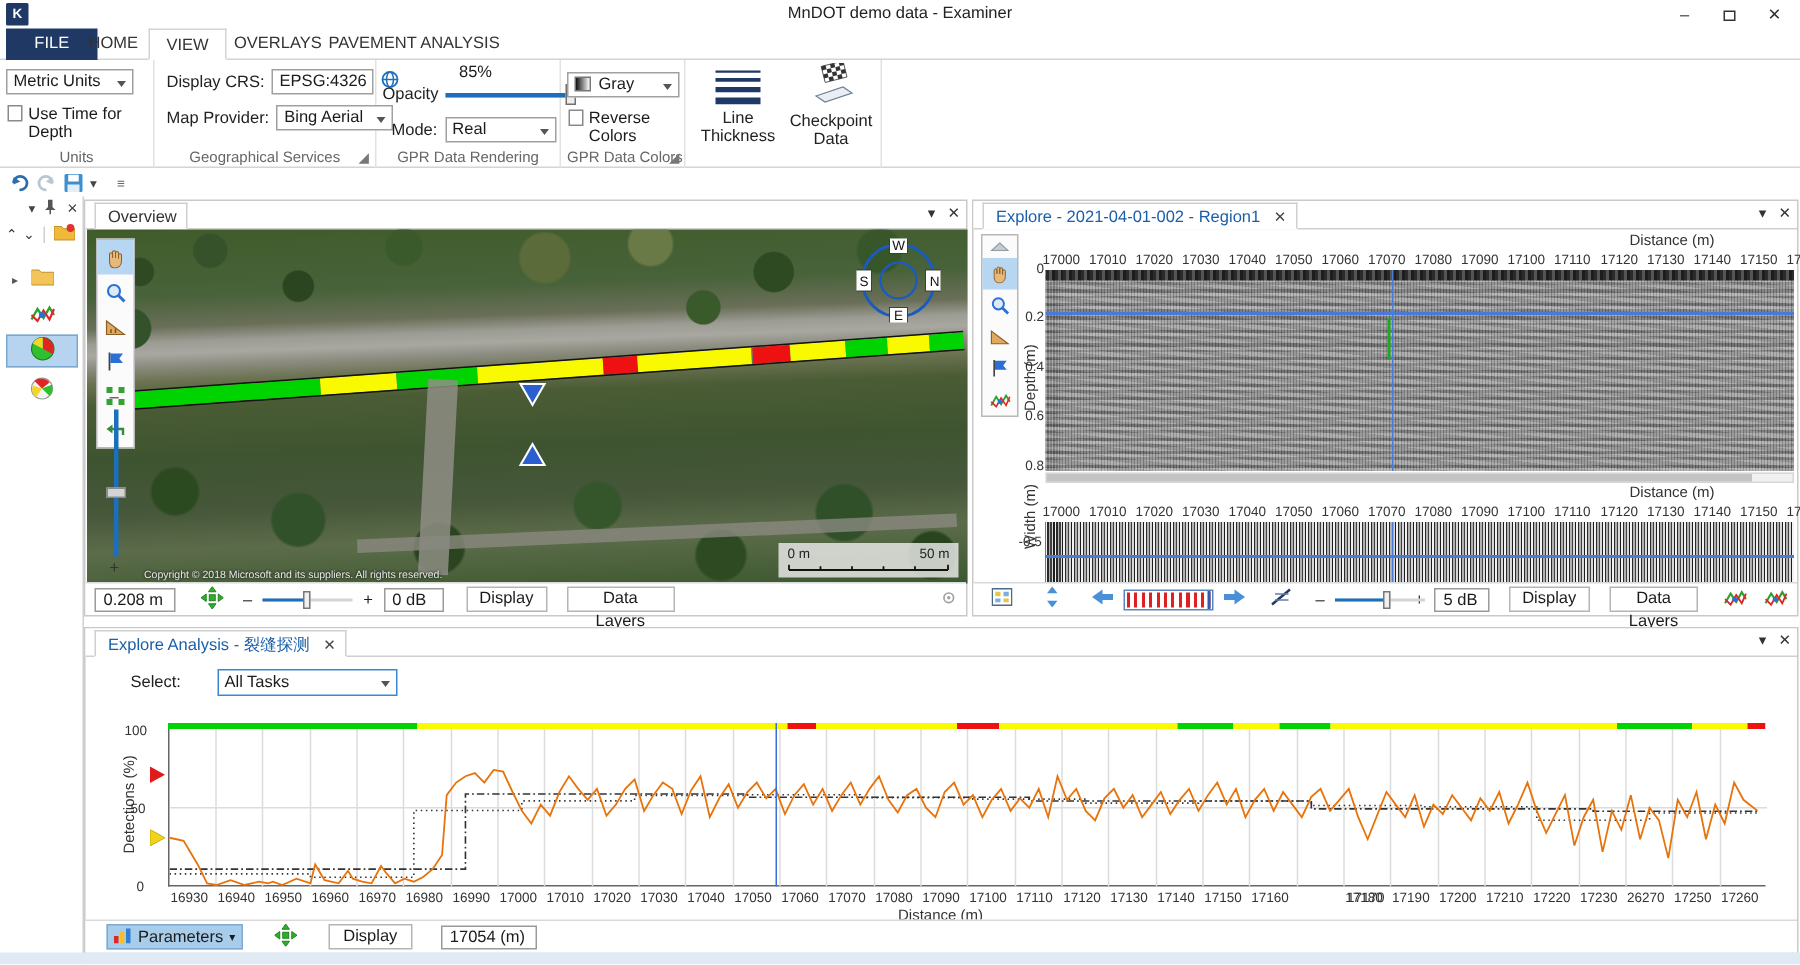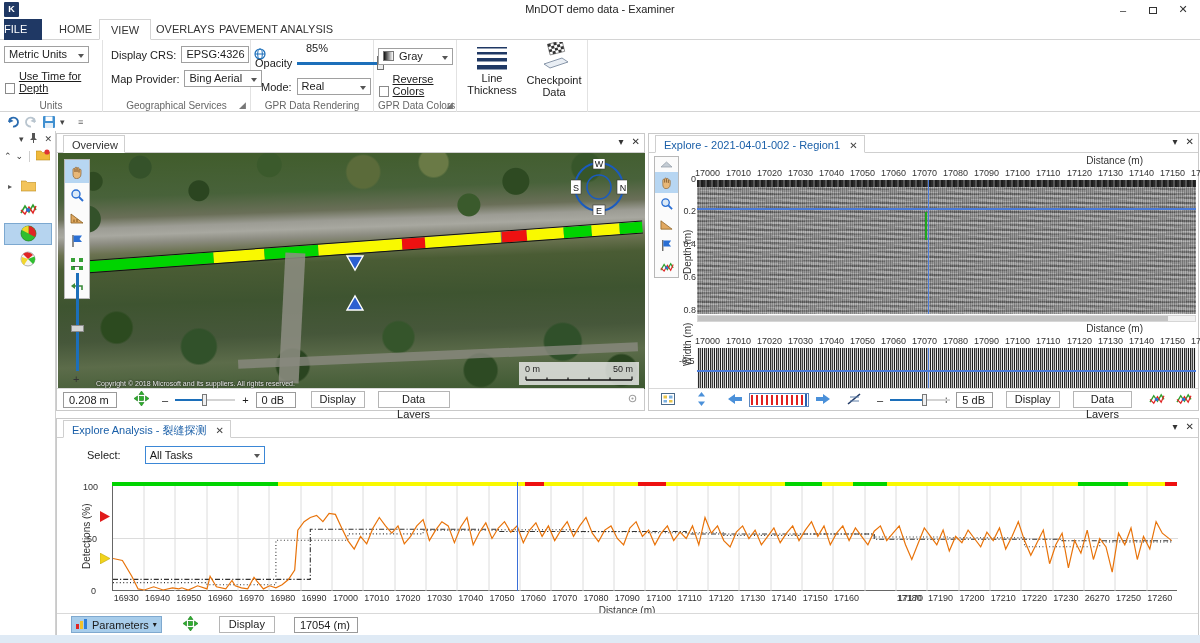--- a/index.html
+++ b/index.html
@@ -36,21 +36,21 @@
 
   
   .ribbon-tabs {
     position: absolute; top: 19px; left: 0; width: 1200px; height: 21px;
     background: #fff; border-bottom: 1px solid #d4d4d4;
   }
   .rtab {
     position: absolute; top: 0; height: 21px; line-height: 21px;
     padding: 0 11px; font-size: 11px; color: #333; cursor: default;
   }
-  .rtab.file { background: #1f3864; color: #fff; left: 4px; width: 38px; text-align: left; padding: 0; }
+  .rtab.file { background: #1f3864; color: #fff; left: 4px; width: 61px; text-align: center; padding: 0; }
   .rtab.active { border: 1px solid #d4d4d4; border-bottom: 1px solid #fff; background: #fff; }
   .ribbon-right { position: absolute; right: 4px; top: 21px; display: flex; gap: 9px; align-items: center; }
   .chev-up { font-size: 10px; color: #444; }
   .help-icon {
     width: 13px; height: 13px; border-radius: 50%; background: #1c8fd6;
     color: #fff; font-size: 9px; text-align: center; line-height: 13px; font-weight: bold;
   }
 
   
   .ribbon {
@@ -70,21 +70,21 @@
   }
   .combo::after {
     content: ""; position: absolute; right: 4px; top: 7px;
     border-left: 3px solid transparent; border-right: 3px solid transparent;
     border-top: 4px solid #555;
   }
   .txtbox {
     border: 1px solid #a0a0a0; background: #fff; height: 17px; line-height: 15px;
     padding: 0 4px; font-size: 11px; white-space: nowrap;
   }
-  .chk { display: flex; align-items: flex-end; gap: 4px; font-size: 11px; text-decoration: underline; }
+  .chk { display: flex; align-items: flex-start; gap: 4px; font-size: 11px; }
   .chk i {
     width: 11px; height: 11px; border: 1px solid #8a8a8a; background: #fff; display: inline-block;
   }
   .slider-wrap { position: relative; width: 96px; height: 14px; }
   .slider-track {
     position: absolute; top: 6px; left: 0; width: 96px; height: 3px; background: #d0d0d0;
   }
   .slider-fill { position: absolute; top: 6px; left: 0; height: 3px; background: #1c6fba; }
   .slider-thumb {
     position: absolute; top: 0; width: 7px; height: 14px; background: #ededed;

